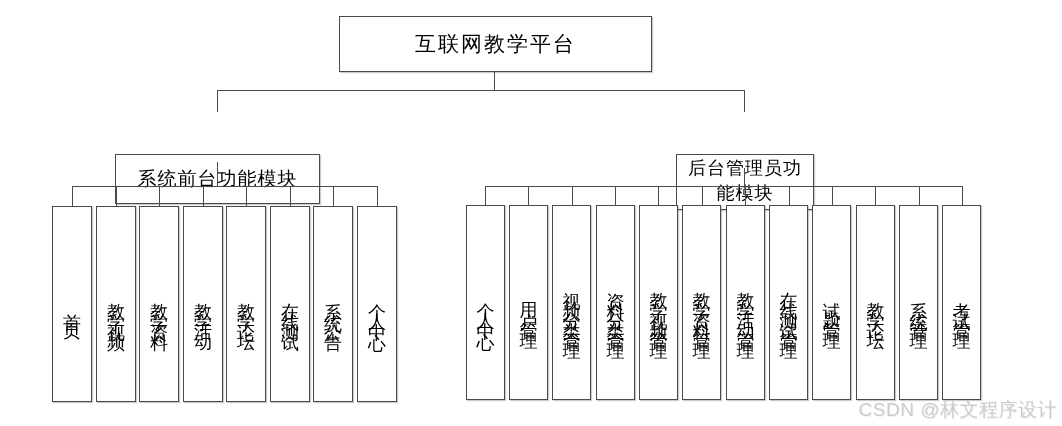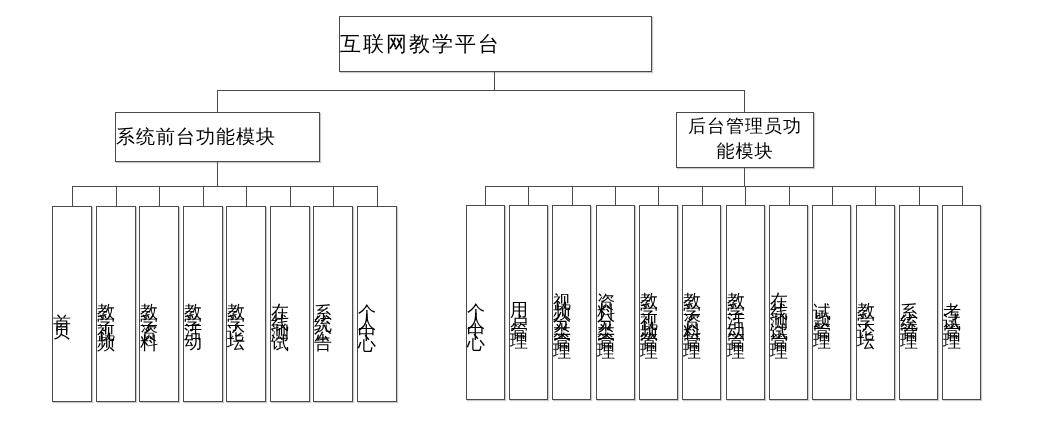--- a/index.html
+++ b/index.html
@@ -9,26 +9,26 @@
     background:#ffffff;
     font-family:"Liberation Serif","DejaVu Serif",serif;
     color:#000000;
     overflow:hidden;
   }
   .node {
     position:absolute;
     background:#ffffff;
     border:1px solid #4a4a4a;
     box-shadow:1px 1px 1px rgba(140,140,140,0.45);
-    display:flex; align-items:center; 
+    display:flex; align-items:center; justify-content:center;
     text-align:center;
     box-sizing:border-box;
   }
   .root-node   { font-size:21px; letter-spacing:2px; }
-  .branch-node { font-size:19px; letter-spacing:1px; }
+  .branch-node { font-size:19px; letter-spacing:1px;margin-top:42px; }
   .branch-node.narrow { font-size:18px; letter-spacing:1px; line-height:25px; padding:0 11px; }
   .leaf-node   { font-size:18px; }
   .leaf-node .vtext {
     writing-mode:vertical-rl;
     text-orientation:upright;
     letter-spacing:10px;
     line-height:1;
     margin-bottom:-10px; 
   }
   .line { position:absolute; background:#4a4a4a; }
@@ -146,13 +146,14 @@
       <div class="line vline" style="left: 919px; top: 186px; height: 19px;"></div>
       <div class="node leaf-node" style="left: 899px; top: 205px; width: 39px; height: 195px;">
         <span class="vtext">系统管理</span>
       </div>
       <div class="line vline" style="left: 962px; top: 186px; height: 19px;"></div>
       <div class="node leaf-node" style="left: 942px; top: 205px; width: 39px; height: 195px;">
         <span class="vtext">考试管理</span>
       </div>
     </div>
 
+  <div id="watermark">CSDN @林文程序设计</div>
 </div>
 
 </body></html>

